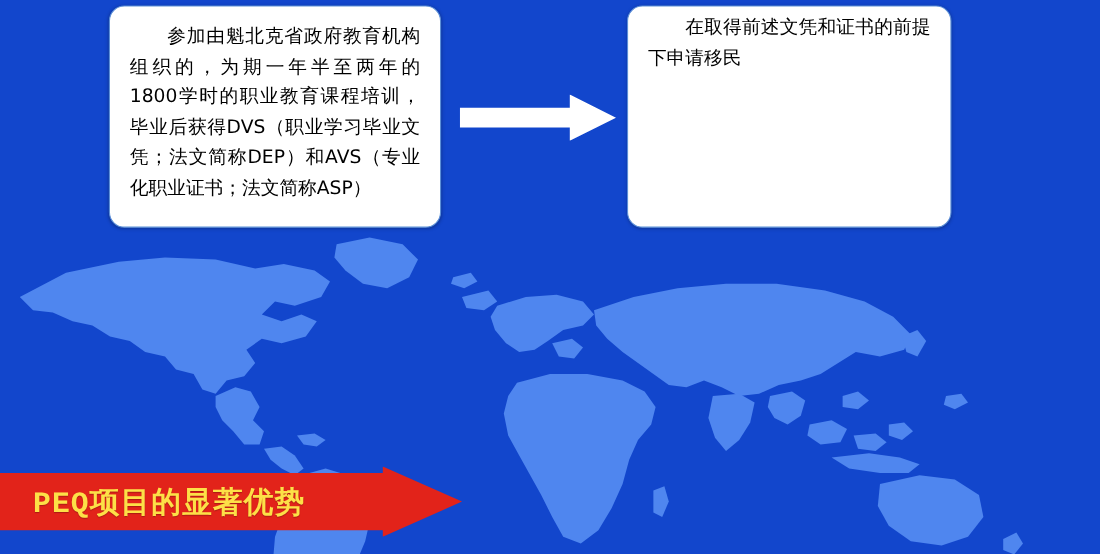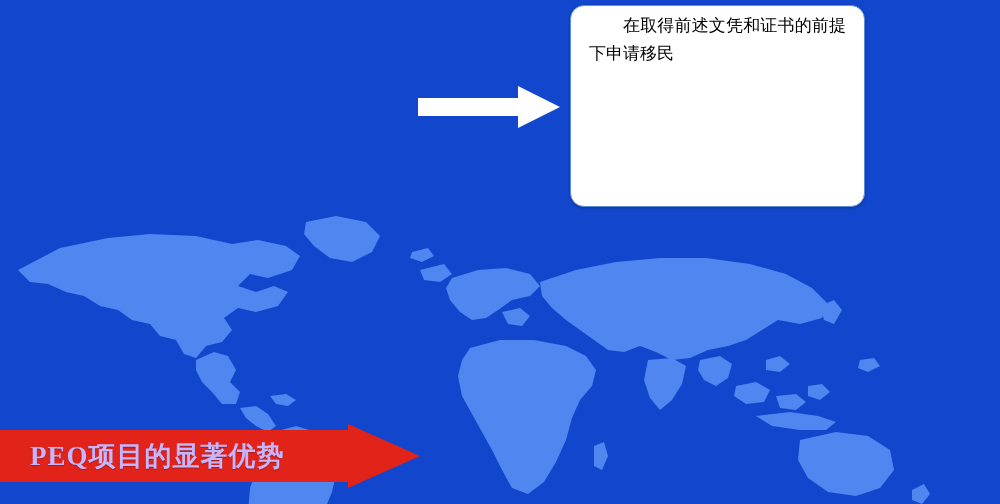--- a/index.html
+++ b/index.html
@@ -88,24 +88,24 @@
     display: block;
   }
   #banner-label {
     position: absolute;
     left: 30px;
     top: 434px;
     width: 330px;
     height: 44px;
     display: flex;
     align-items: center;
-    font-family: Liberation Serif, serif;
+    font-family: Liberation Mono, monospace;
     font-size: 27px;
     font-weight: bold;
-    color: #c4b5fd;
+    color: #fde047;
     letter-spacing: 1px;
     text-shadow: 0 1px 1px rgba(0,0,0,0.25);
     white-space: nowrap;
   }
 </style>
 </head>
 <body>
 
 <div id="stage">
 
@@ -148,20 +148,23 @@
         <path d="M800,240 L836,232 L868,236 L890,250 L894,270 L880,288 L856,296 L828,292 L808,278 L798,260 Z"></path>
 
         <path d="M912,290 L924,284 L930,294 L922,304 L912,300 Z"></path>
 
         <path d="M412,52 L428,48 L434,56 L422,62 L410,58 Z"></path>
         <path d="M860,160 L874,158 L880,166 L868,172 L858,168 Z"></path>
       </g>
     </svg>
   </div>
 
+  <div class="flow-box" id="box-left">
+    <span class="box-text">参加由魁北克省政府教育机构组织的，为期一年半至两年的1800学时的职业教育课程培训，毕业后获得DVS（职业学习毕业文凭；法文简称DEP）和AVS（专业化职业证书；法文简称ASP）</span>
+  </div>
 
   <div id="flow-arrow">
     <svg viewBox="0 0 142 42" xmlns="http://www.w3.org/2000/svg" aria-hidden="true">
       <polygon points="0,12 100,12 100,0 142,21 100,42 100,30 0,30" fill="#ffffff"></polygon>
     </svg>
   </div>
 
   <div class="flow-box" id="box-right">
     <span class="box-text">在取得前述文凭和证书的前提下申请移民</span>
   </div>

